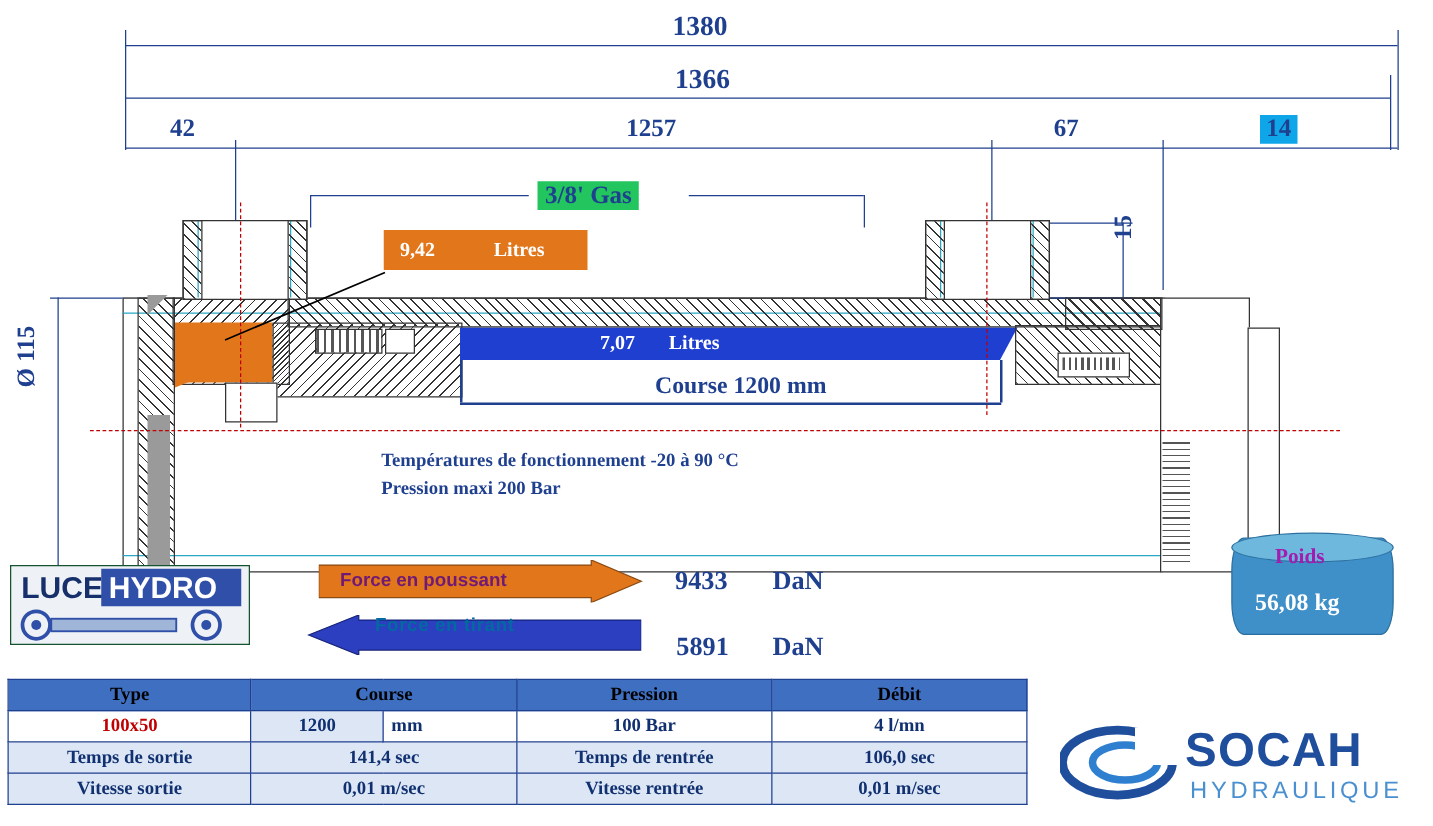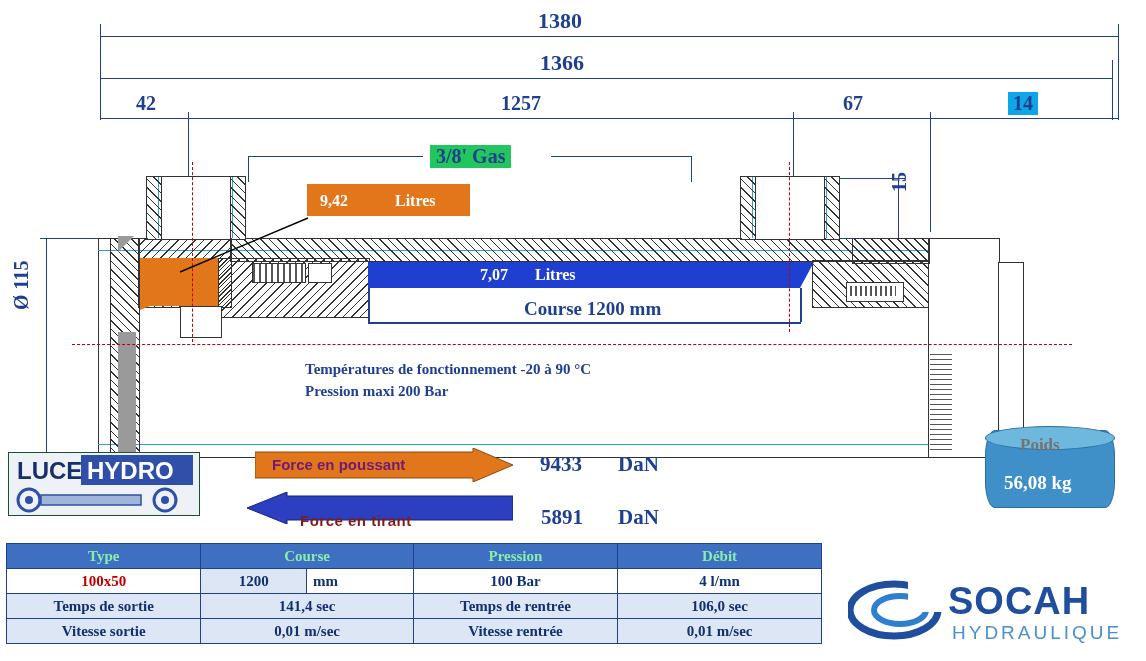--- a/index.html
+++ b/index.html
@@ -15,21 +15,21 @@
      repeating-linear-gradient(45deg,#333 0 1px,transparent 1px 6px);
      border:1px solid #333;}
   .hatch2{position:absolute;background:
      repeating-linear-gradient(-45deg,#333 0 1px,transparent 1px 6px);
      border:1px solid #333;}
   .white{position:absolute;background:#fff;border:1px solid #333;}
   .orangebox{position:absolute;background:#e2761b;color:#fff;font-weight:bold;}
   .bluebox{position:absolute;background:#1f3fd0;color:#fff;font-weight:bold;}
   table{border-collapse:collapse;}
   .tbl td{border:1px solid #1f3f8f;font-family:"Liberation Serif",serif;font-weight:bold;font-size:15px;text-align:center;color:#103070;height:22px;}
-  .tbl .hdr{background:#3f6fc0;color:#86efac;}
+  .tbl .hdr{background:#3f6fc0;color:#000000;}
   .tbl .alt{background:#dce6f5;}
   .note{color:#1f3f8f;font-weight:bold;font-size:15px;line-height:19px;}
 </style>
 </head>
 <body>
 
 <div class="line vline abs" style="left:100px;top:24px;height:96px;"></div>
 <div class="line vline abs" style="left:1118px;top:24px;height:96px;"></div>
 <div class="line hline abs" style="left:100px;top:36px;width:1018px;"></div>
 <div class="abs dim-txt" style="left:530px;top:8px;font-size:22px;background:#fff;padding:0 8px;">1380</div>
@@ -134,27 +134,27 @@
 <svg class="abs" style="left:255px;top:448px;width:260px;height:34px;">
   <polygon points="0,4 218,4 218,0 258,17 218,34 218,30 0,30" fill="#e2761b" stroke="#8a4a12" stroke-width="1"></polygon>
 </svg>
 <div class="abs" style="left:272px;top:456px;color:#701a75;font-weight:bold;font-size:15px;font-family:'Liberation Sans',sans-serif;">Force en poussant</div>
 <div class="abs dim-txt" style="left:540px;top:452px;font-size:21px;">9433</div>
 <div class="abs dim-txt" style="left:618px;top:452px;font-size:21px;">DaN</div>
 
 <svg class="abs" style="left:245px;top:492px;width:268px;height:32px;">
   <polygon points="268,4 42,4 42,0 2,16 42,32 42,28 268,28" fill="#2b3fc0" stroke="#16237a" stroke-width="1"></polygon>
 </svg>
-<div class="abs" style="left:300px;top:512px;color:#7f1d1d;font-weight:bold;font-size:15px;font-family:'Liberation Sans',sans-serif;letter-spacing:0.5px;">Force en tirant</div>
+<div class="abs" style="left:300px;top:492px;color:#0369a1;font-weight:bold;font-size:15px;font-family:'Liberation Sans',sans-serif;letter-spacing:0.5px;">Force en tirant</div>
 <div class="abs dim-txt" style="left:541px;top:505px;font-size:21px;">5891</div>
 <div class="abs dim-txt" style="left:618px;top:505px;font-size:21px;">DaN</div>
 
 <div class="abs" style="left:985px;top:430px;width:128px;height:76px;background:#3f8fc8;border-radius:10px/26px;border:1px solid #2b6f9f;"></div>
 <div class="abs" style="left:985px;top:426px;width:128px;height:22px;background:#6fb8dd;border-radius:50%;border:1px solid #2b6f9f;"></div>
-<div class="abs" style="left:1020px;top:435px;color:#737373;font-weight:bold;font-size:17px;">Poids</div>
+<div class="abs" style="left:1020px;top:435px;color:#a21caf;font-weight:bold;font-size:17px;">Poids</div>
 <div class="abs" style="left:1004px;top:472px;color:#fff;font-weight:bold;font-size:19px;">56,08 kg</div>
 
 <div class="abs" style="left:8px;top:452px;width:190px;height:62px;background:#eef2f7;border:1px solid #14532d;">
   <div style="position:absolute;left:8px;top:4px;font-family:'Liberation Sans',sans-serif;font-weight:bold;font-size:24px;color:#17306b;">LUCE</div>
   <div style="position:absolute;left:72px;top:2px;width:112px;height:30px;background:#2f4fa8;"></div>
   <div style="position:absolute;left:78px;top:4px;font-family:'Liberation Sans',sans-serif;font-weight:bold;font-size:24px;color:#ffffff;">HYDRO</div>
   <svg style="position:absolute;left:6px;top:34px;" width="176" height="26">
     <circle cx="14" cy="13" r="11" fill="none" stroke="#2f4fa8" stroke-width="3"></circle>
     <circle cx="14" cy="13" r="4" fill="#2f4fa8"></circle>
     <rect x="26" y="8" width="100" height="10" fill="#9fb6d8" stroke="#2f4fa8" stroke-width="1.5"></rect>

